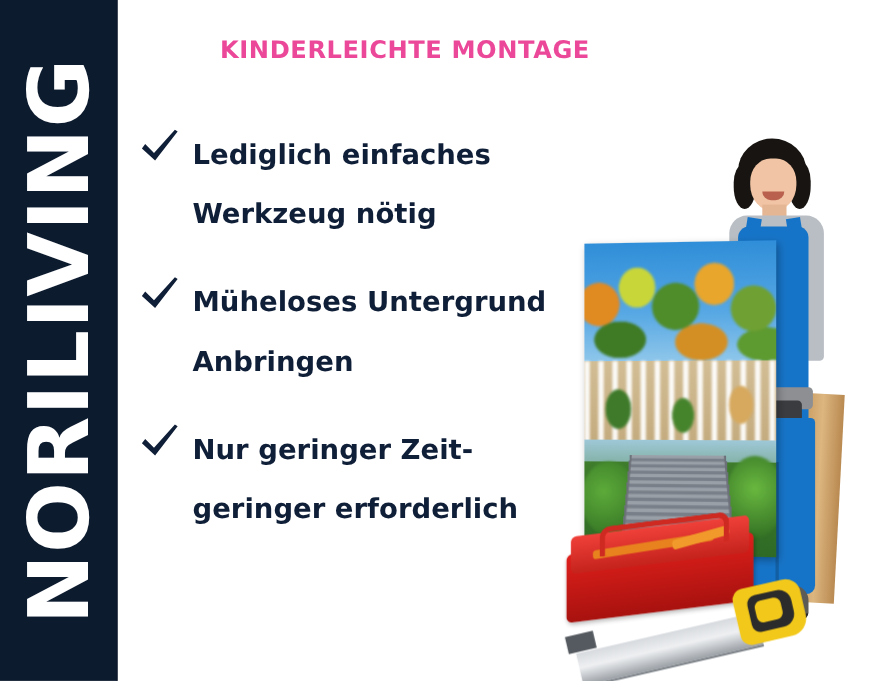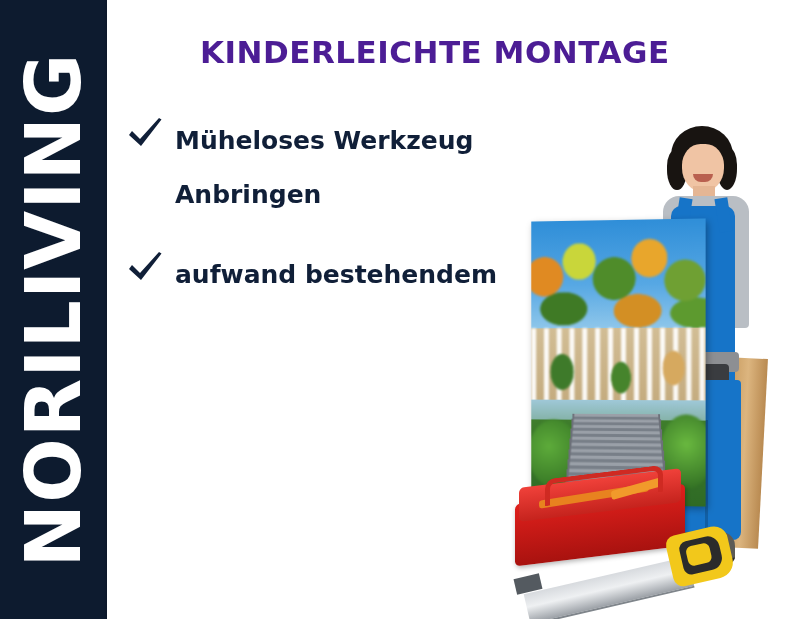--- a/index.html
+++ b/index.html
@@ -48,24 +48,24 @@
     font-size: 76px;
     letter-spacing: 1px;
     line-height: 1;
   }
 
   
   .headline {
     position: absolute;
     left: 200px;
     top: 34px;
-    color: #4c1d95;
+    color: #ec4899;
     font-family: "DejaVu Sans", sans-serif;
     font-weight: bold;
-    font-size: 31px;
+    font-size: 22px;
     letter-spacing: .5px;
     white-space: nowrap;
   }
 
   
   .bullets {
     position: absolute;
     left: 126px;
     top: 114px;
     width: 400px;
@@ -327,41 +327,53 @@
 <div class="banner">
 
   <div class="brandbar">
     <div class="brandbar-text">NORILIVING</div>
   </div>
 
   <div class="headline">KINDERLEICHTE MONTAGE</div>
 
   <div class="bullets">
 
-
     <div class="bullet">
       <span class="tick">
         <svg viewBox="0 0 40 36" width="40" height="36" aria-hidden="true">
           <path d="M3 19 L6 15 L14 23 L33 2 L35.5 3.6 L15 30 Z" fill="#101f38"></path>
         </svg>
       </span>
       <div class="lines">
-        <div>Müheloses Werkzeug</div>
-        <div>Anbringen</div>
+        <div>Lediglich einfaches</div>
+        <div>Werkzeug nötig</div>
       </div>
     </div>
 
     <div class="bullet">
       <span class="tick">
         <svg viewBox="0 0 40 36" width="40" height="36" aria-hidden="true">
           <path d="M3 19 L6 15 L14 23 L33 2 L35.5 3.6 L15 30 Z" fill="#101f38"></path>
         </svg>
       </span>
       <div class="lines">
-        <div>aufwand bestehendem</div>
+        <div>Müheloses Untergrund</div>
+        <div>Anbringen</div>
+      </div>
+    </div>
+
+    <div class="bullet">
+      <span class="tick">
+        <svg viewBox="0 0 40 36" width="40" height="36" aria-hidden="true">
+          <path d="M3 19 L6 15 L14 23 L33 2 L35.5 3.6 L15 30 Z" fill="#101f38"></path>
+        </svg>
+      </span>
+      <div class="lines">
+        <div>Nur geringer Zeit-</div>
+        <div>geringer erforderlich</div>
       </div>
     </div>
 
   </div>
 
   <div class="photo">
 
     <div class="person">
       <div class="p-plank"></div>
       <div class="p-hair"></div>

